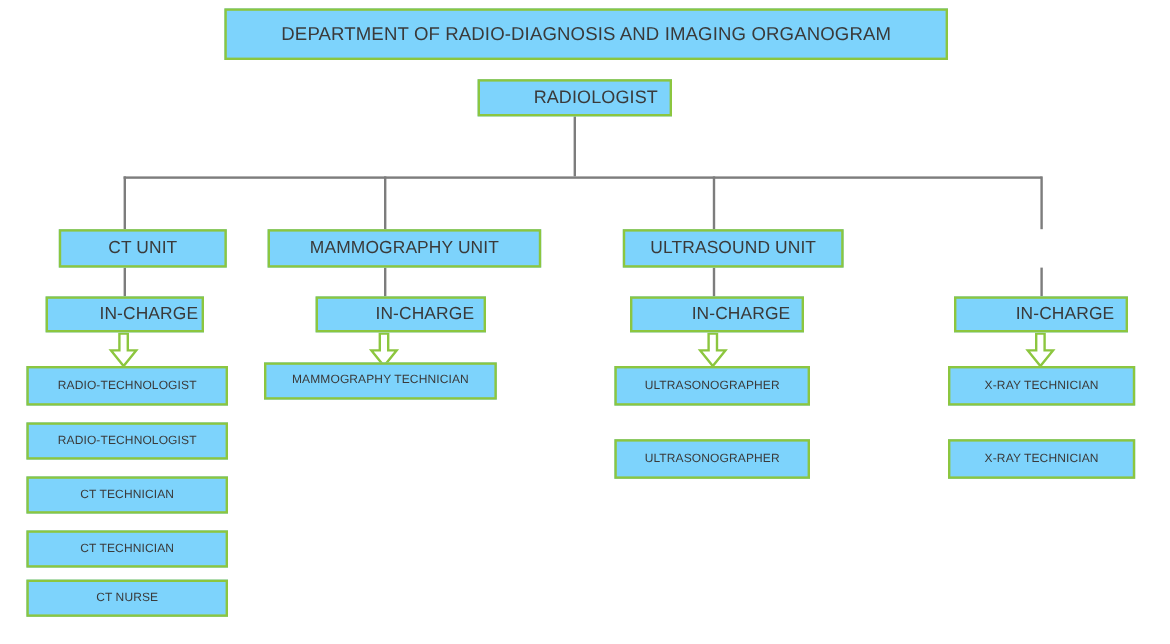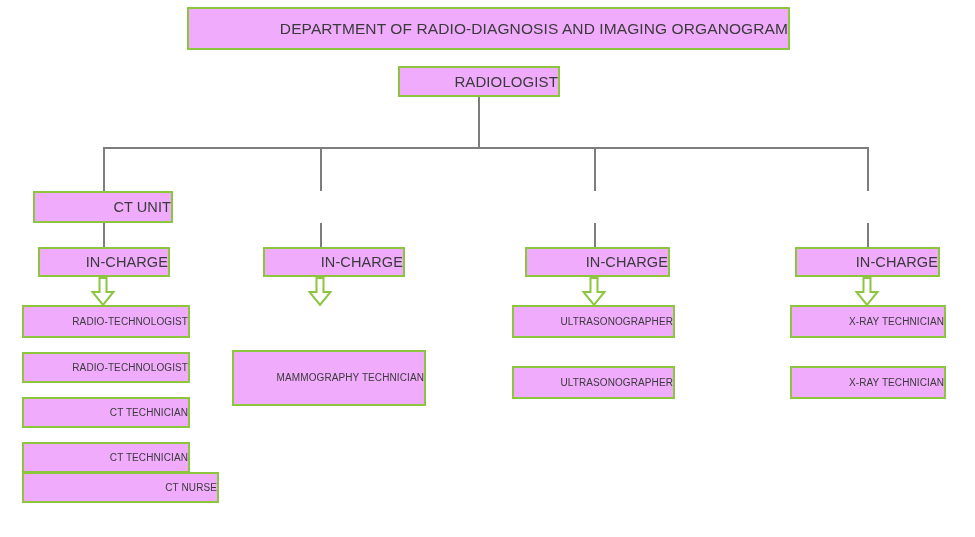--- a/index.html
+++ b/index.html
@@ -16,33 +16,33 @@
     width: 975px;
     height: 537px;
     background: #ffffff;
     overflow: hidden;
   }
   
   .node {
     position: absolute;
     box-sizing: border-box;
     border: 2px solid #8cc63f;
-    background: #f0abfc;
+    background: #7dd3fc;
     display: flex;
     align-items: center;
-    justify-content: flex-end;
+    justify-content: center;
     text-align: center;
     color: #3a3a3a;
     line-height: 1.15;
     letter-spacing: 0.1px;
     z-index: 3;
   }
   .node-title   { font-size: 15.5px; }
   .node-root    { font-size: 15px; }
-  .node-unit    { font-size: 14.5px; }
+  .node-unit    { font-size: 14.5px; margin-left: 16px; }
   .node-incharge{ font-size: 14.5px; padding-left: 40px; }
   .node-leaf    { font-size: 10px; }
   .node-leaf.two-line { line-height: 1.45; }
 
   
   .vline {
     position: absolute;
     width: 1.6px;
     background: #7d7d7d;
     z-index: 1;
@@ -103,41 +103,47 @@
   </div>
   <div class="node node-leaf" style="left:22px; top:352px; width:168px; height:31px;">
     <span>RADIO-TECHNOLOGIST</span>
   </div>
   <div class="node node-leaf" style="left:22px; top:397px; width:168px; height:31px;">
     <span>CT TECHNICIAN</span>
   </div>
   <div class="node node-leaf" style="left:22px; top:442px; width:168px; height:31px;">
     <span>CT TECHNICIAN</span>
   </div>
-  <div class="node node-leaf" style="left:22px; top:472px; width:197px; height:31px;">
+  <div class="node node-leaf" style="left:22px; top:483px; width:168px; height:31px;">
     <span>CT NURSE</span>
   </div>
 
+  <div class="node node-unit" style="left:207px; top:191px; width:228px; height:32px;">
+    <span>MAMMOGRAPHY UNIT</span>
+  </div>
 
   <div class="vline" style="left:320px; top:223px; height:24px;"></div>
 
   <div class="node node-incharge" style="left:263px; top:247px; width:142px; height:30px;">
     <span>IN-CHARGE</span>
   </div>
 
   <div class="block-arrow" style="left:307px; top:277px;">
     <svg width="26" height="30" viewBox="0 0 26 30">
       <path d="M9.5 1 L16.5 1 L16.5 15 L23.5 15 L13 28 L2.5 15 L9.5 15 Z" fill="#ffffff" stroke="#8cc63f" stroke-width="2" stroke-linejoin="miter"></path>
     </svg>
   </div>
 
-  <div class="node node-leaf two-line" style="left:232px; top:302px; width:194px; height:56px;margin-top:48px;">
+  <div class="node node-leaf two-line" style="left:220px; top:302px; width:194px; height:31px;">
     <span>MAMMOGRAPHY TECHNICIAN</span>
   </div>
 
+  <div class="node node-unit" style="left:503px; top:191px; width:184px; height:32px;">
+    <span>ULTRASOUND UNIT</span>
+  </div>
 
   <div class="vline" style="left:594px; top:223px; height:24px;"></div>
 
   <div class="node node-incharge" style="left:525px; top:247px; width:145px; height:30px;">
     <span>IN-CHARGE</span>
   </div>
 
   <div class="block-arrow" style="left:581px; top:277px;">
     <svg width="26" height="30" viewBox="0 0 26 30">
       <path d="M9.5 1 L16.5 1 L16.5 15 L23.5 15 L13 28 L2.5 15 L9.5 15 Z" fill="#ffffff" stroke="#8cc63f" stroke-width="2" stroke-linejoin="miter"></path>

